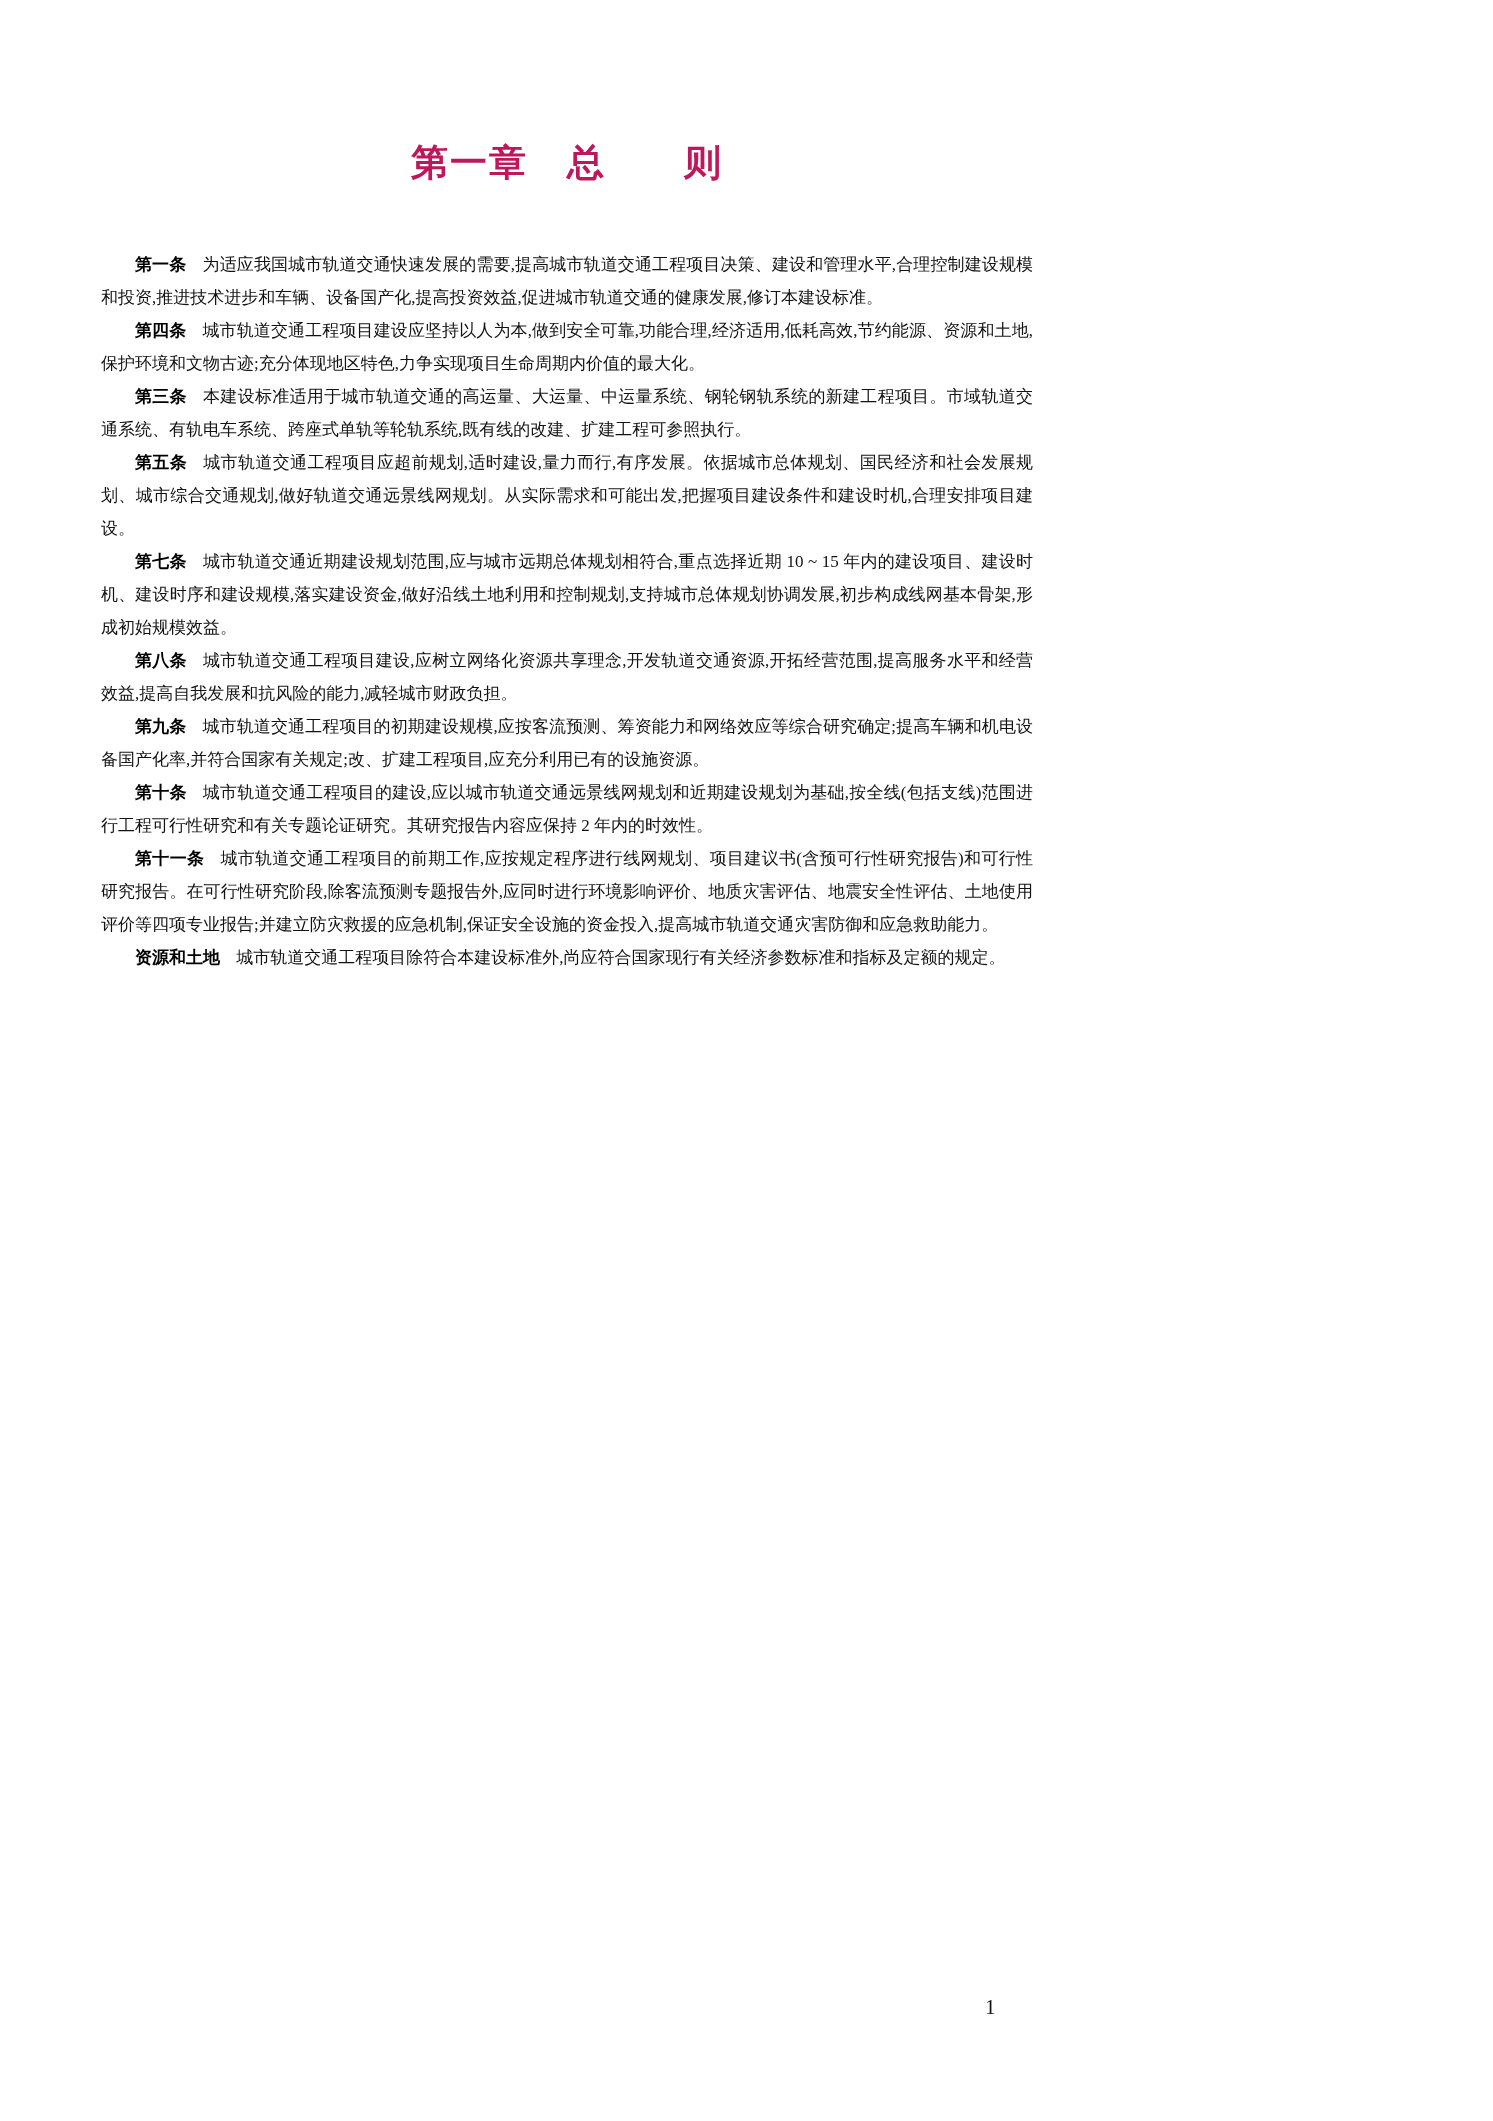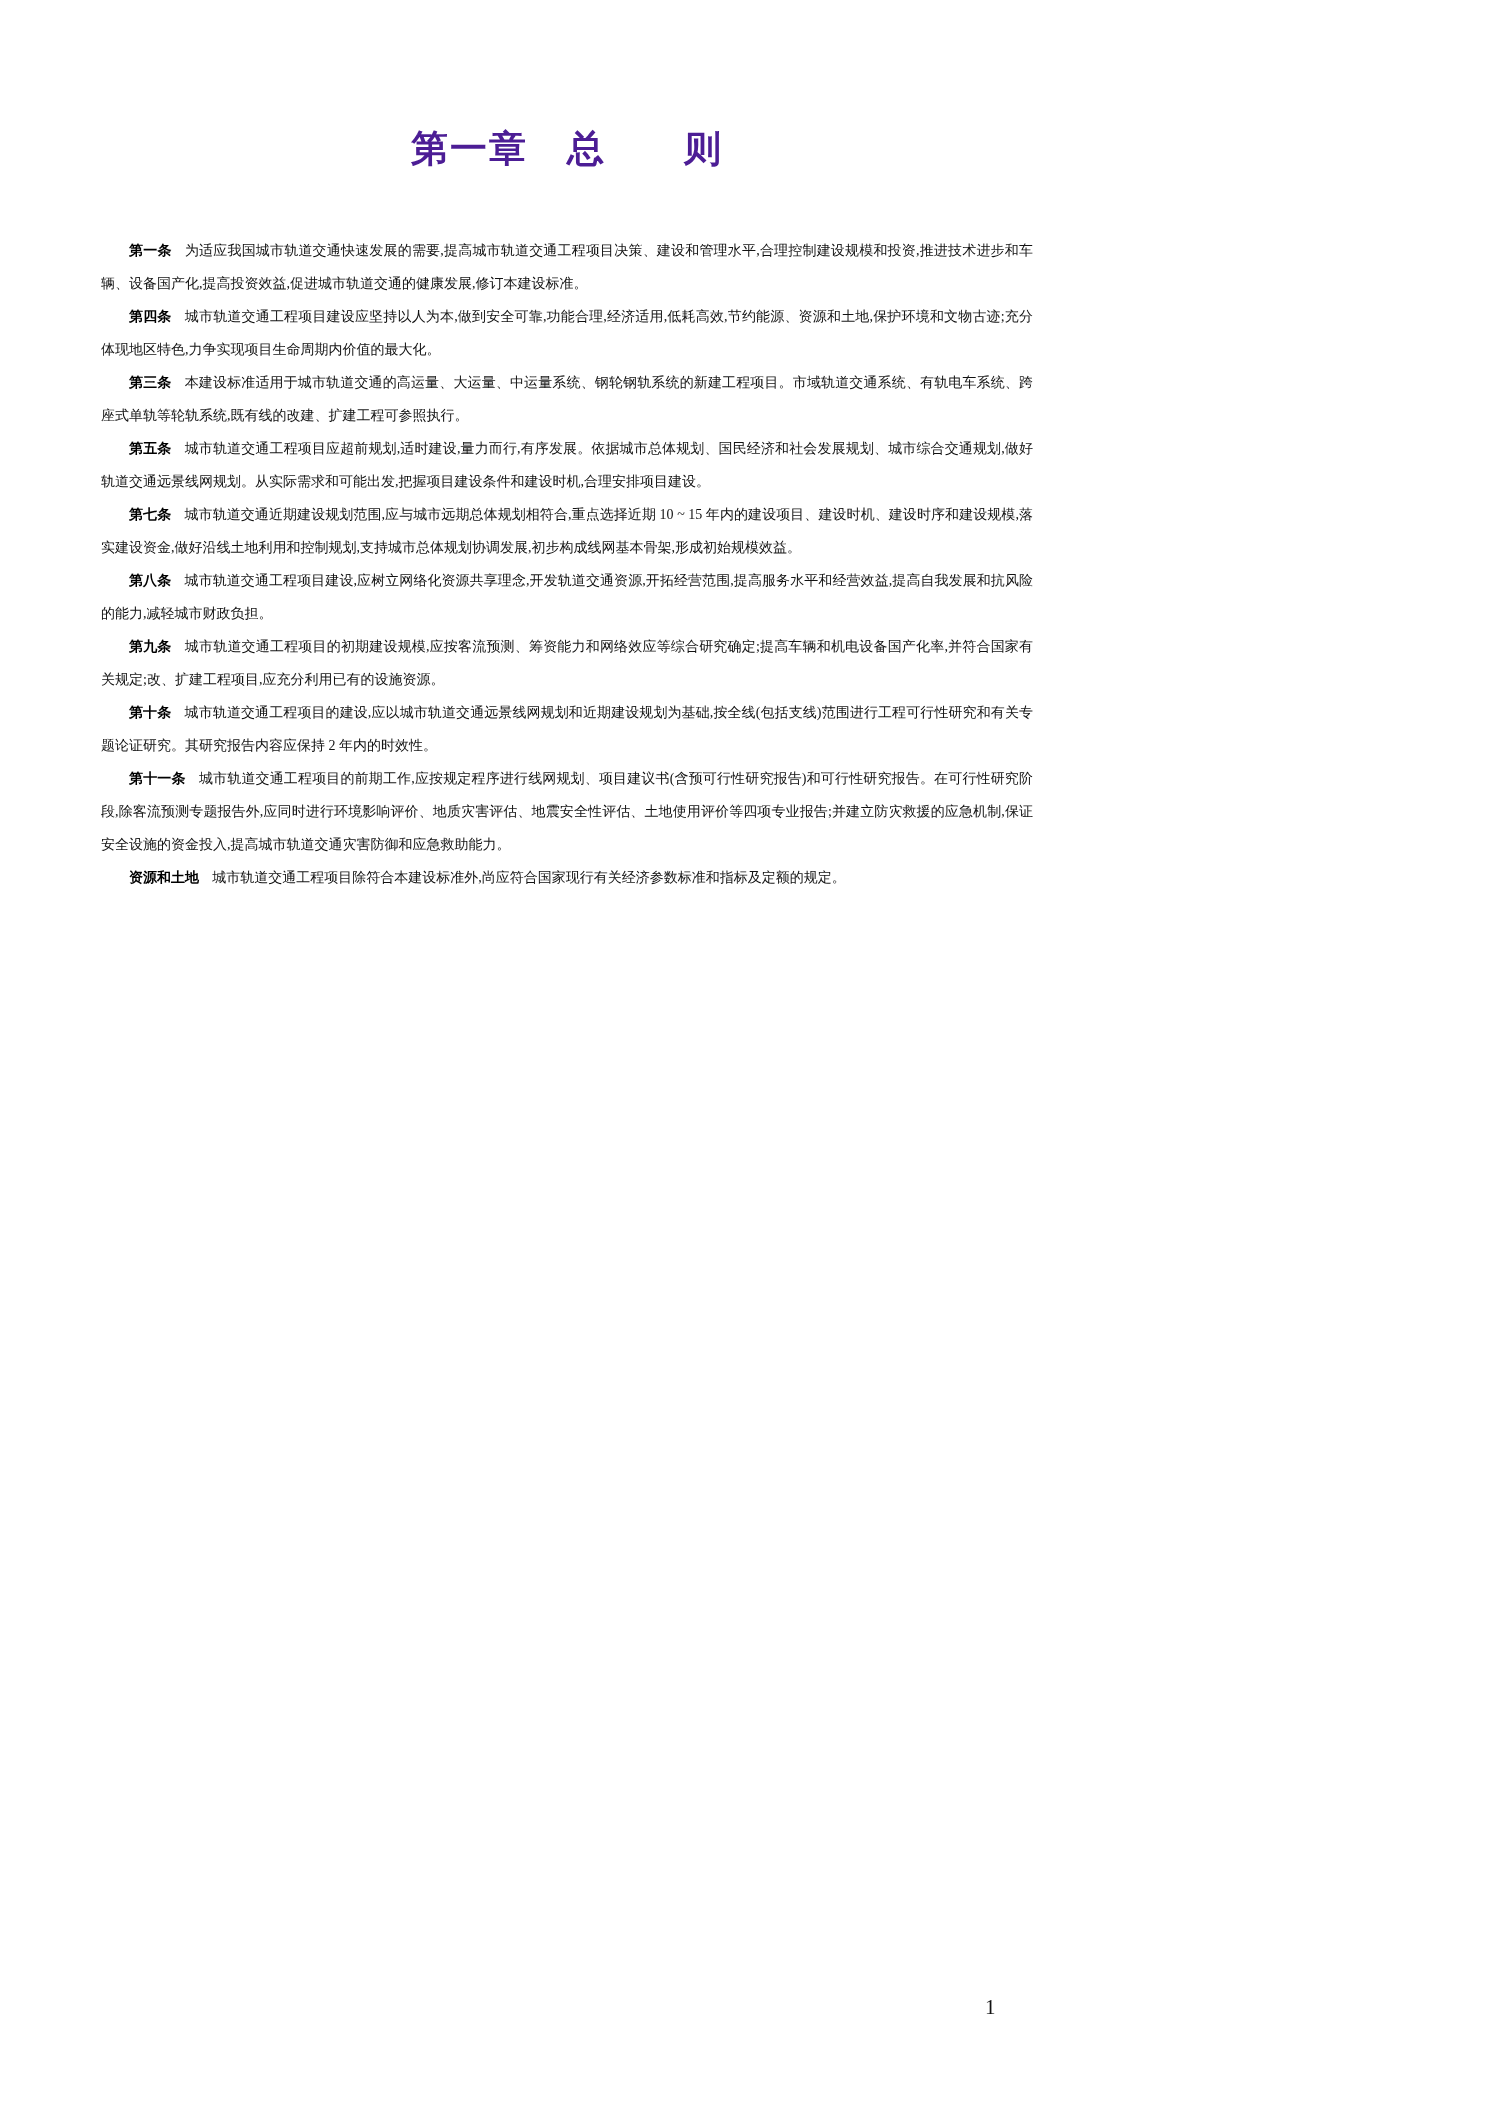--- a/index.html
+++ b/index.html
@@ -16,32 +16,32 @@
     font-family: "Liberation Serif", "DejaVu Serif", serif;
     color: #111111;
   }
   .content {
     position: absolute;
     left: 101px;
     top: 122px;
     width: 932px;
   }
   .chapter-title {
-    margin: 2px 0 60px 0;
+    margin: 16px 0 60px 0;
     text-align: center;
     font-family: Liberation Sans, sans-serif;
     font-weight: 700;
     font-size: 37px;
     letter-spacing: 2px;
-    color: #4c1d95;
+    color: #be185d;
     white-space: pre;
   }
   .article {
     margin: 0;
-    font-size: 14px;
+    font-size: 17px;
     line-height: 33px;
     text-align: justify;
     text-indent: 2em;
     color: #121212;
   }
   .article-label {
     font-family: "Liberation Sans", "DejaVu Sans", sans-serif;
     font-weight: 700;
     color: #000000;
     margin-right: 0.95em;

